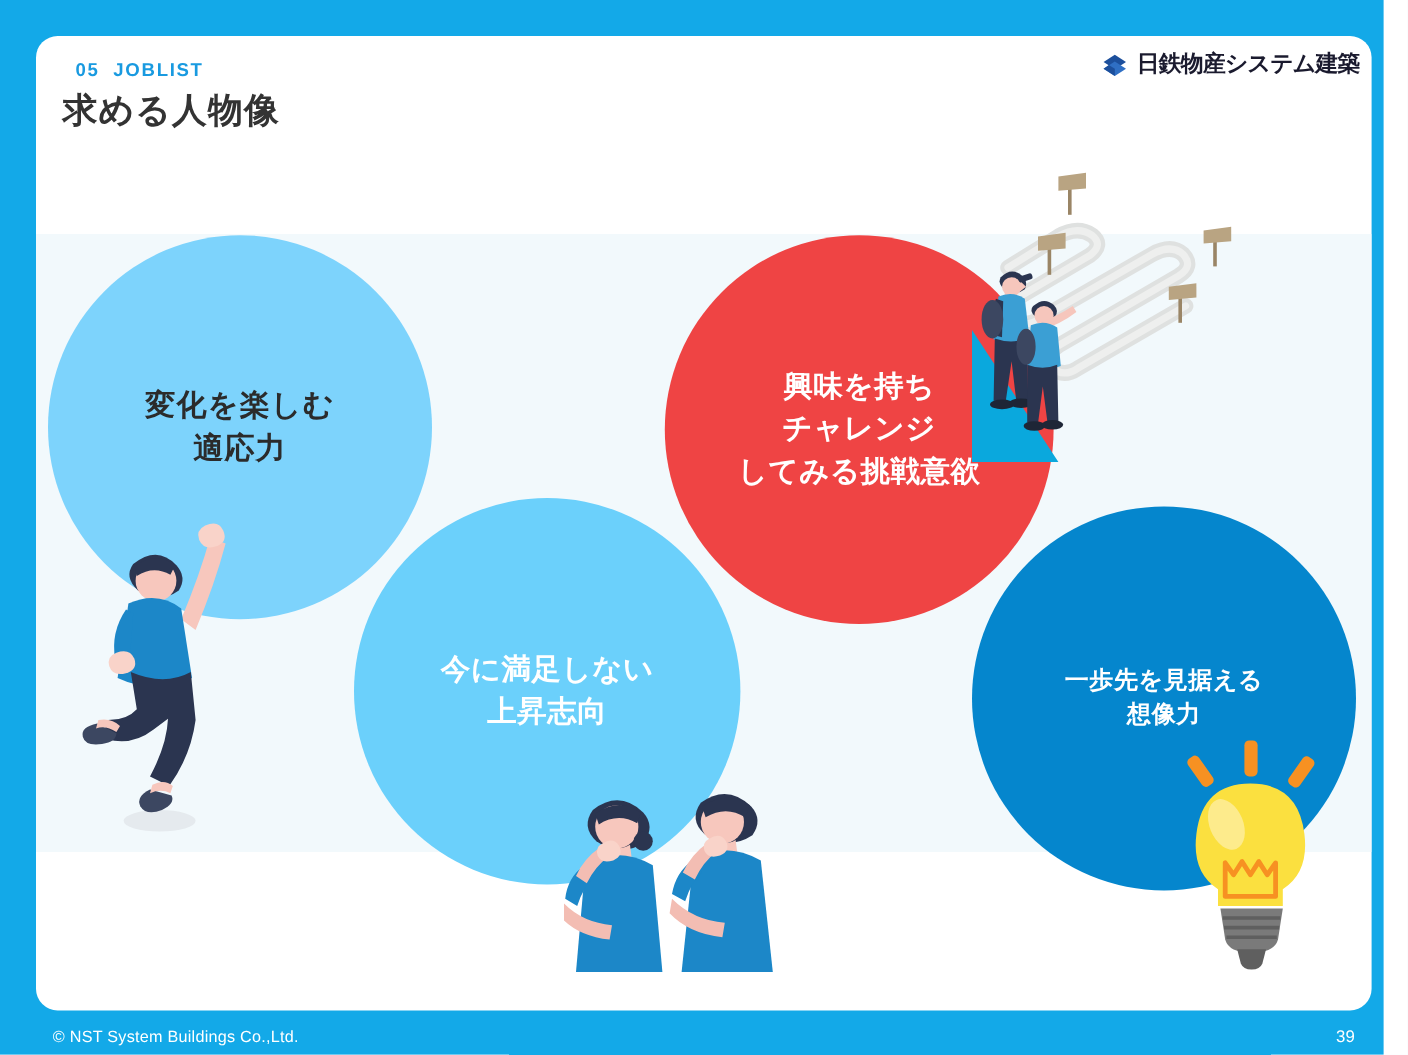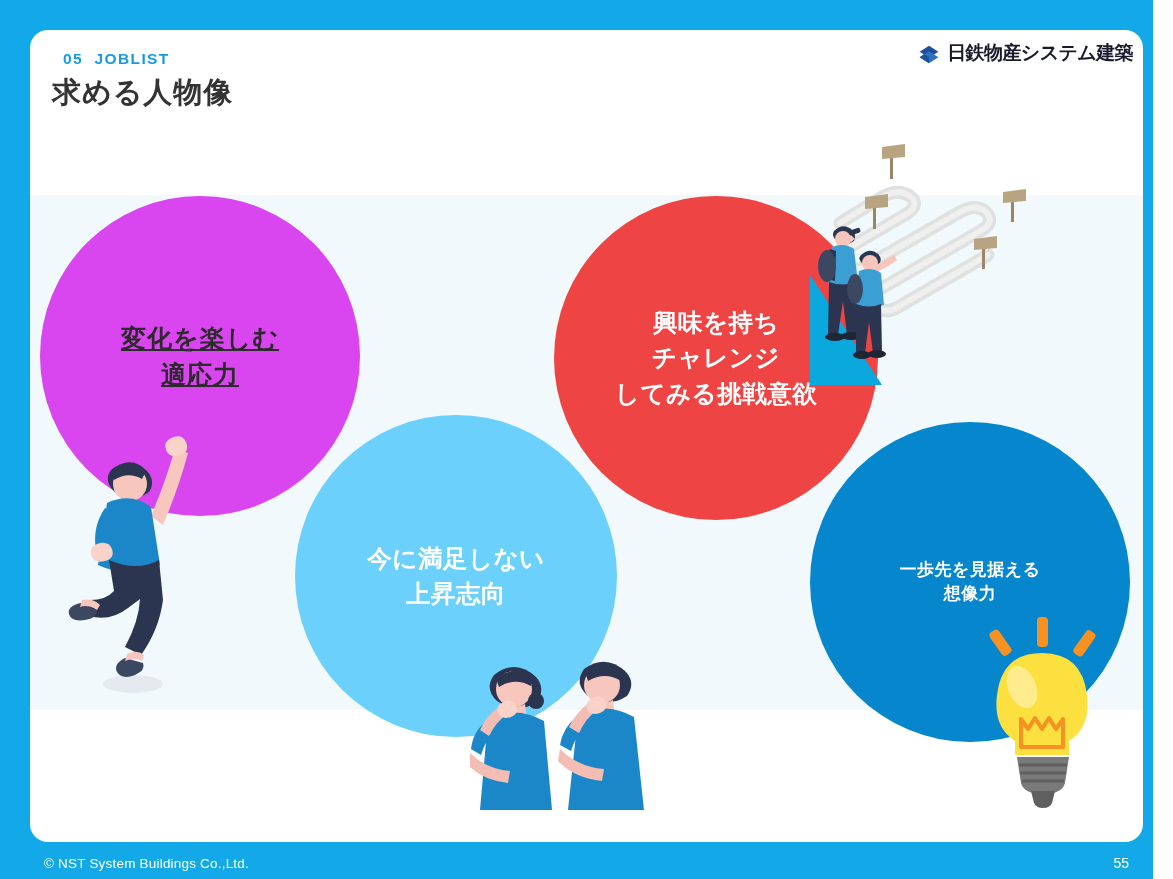--- a/index.html
+++ b/index.html
@@ -72,25 +72,24 @@
     align-items: center;
     justify-content: center;
     text-align: center;
     font-weight: bold;
     line-height: 1.44;
   }
   .bubble .btext { white-space: pre-line; }
   #bubble-1 {
     left: 10px; top: 166px;
     width: 320px; height: 320px;
-    background: #d946ef;
+    background: #7dd3fc;
     color: #2b2b2b;
     font-size: 25px;
     letter-spacing: 1px;
-    text-decoration: underline;
   }
   #bubble-2 {
     left: 524px; top: 166px;
     width: 324px; height: 324px;
     background: #ef4444;
     color: #ffffff;
     font-size: 24.5px;
     letter-spacing: 0.5px;
   }
   #bubble-3 {
@@ -99,21 +98,21 @@
     background: #6bd0fb;
     color: #ffffff;
     font-size: 24.5px;
     letter-spacing: 0.5px;
   }
   #bubble-4 {
     left: 780px; top: 392px;
     width: 320px; height: 320px;
     background: #0586cd;
     color: #ffffff;
-    font-size: 17px;
+    font-size: 20px;
     letter-spacing: 0.5px;
   }
   
   .illus { position: absolute; }
   #illus-jumper  { left: 25px;  top: 390px; width: 150px; height: 290px; }
   #illus-hikers  { left: 780px; top: 105px; width: 235px; height: 250px; }
   #illus-thinkers{ left: 440px; top: 615px; width: 205px; height: 165px; }
   #illus-bulb    { left: 945px; top: 585px; width: 135px; height: 200px; }
   
   #footer-copyright {
@@ -289,14 +288,14 @@
         <line x1="44" y1="150" x2="92" y2="150"></line>
         <line x1="45" y1="158" x2="91" y2="158"></line>
         <line x1="47" y1="166" x2="89" y2="166"></line>
       </g>
       <path d="M56 176 l24 0 l-3 12 q-2 5 -9 5 q-7 0 -9 -5 Z" fill="#5f5f5f"></path>
     </svg>
 
   </div>
 
   <div id="footer-copyright">© NST System Buildings Co.,Ltd.</div>
-  <div id="footer-pagenum">55</div>
+  <div id="footer-pagenum">39</div>
 </div>
 
 </body></html>

